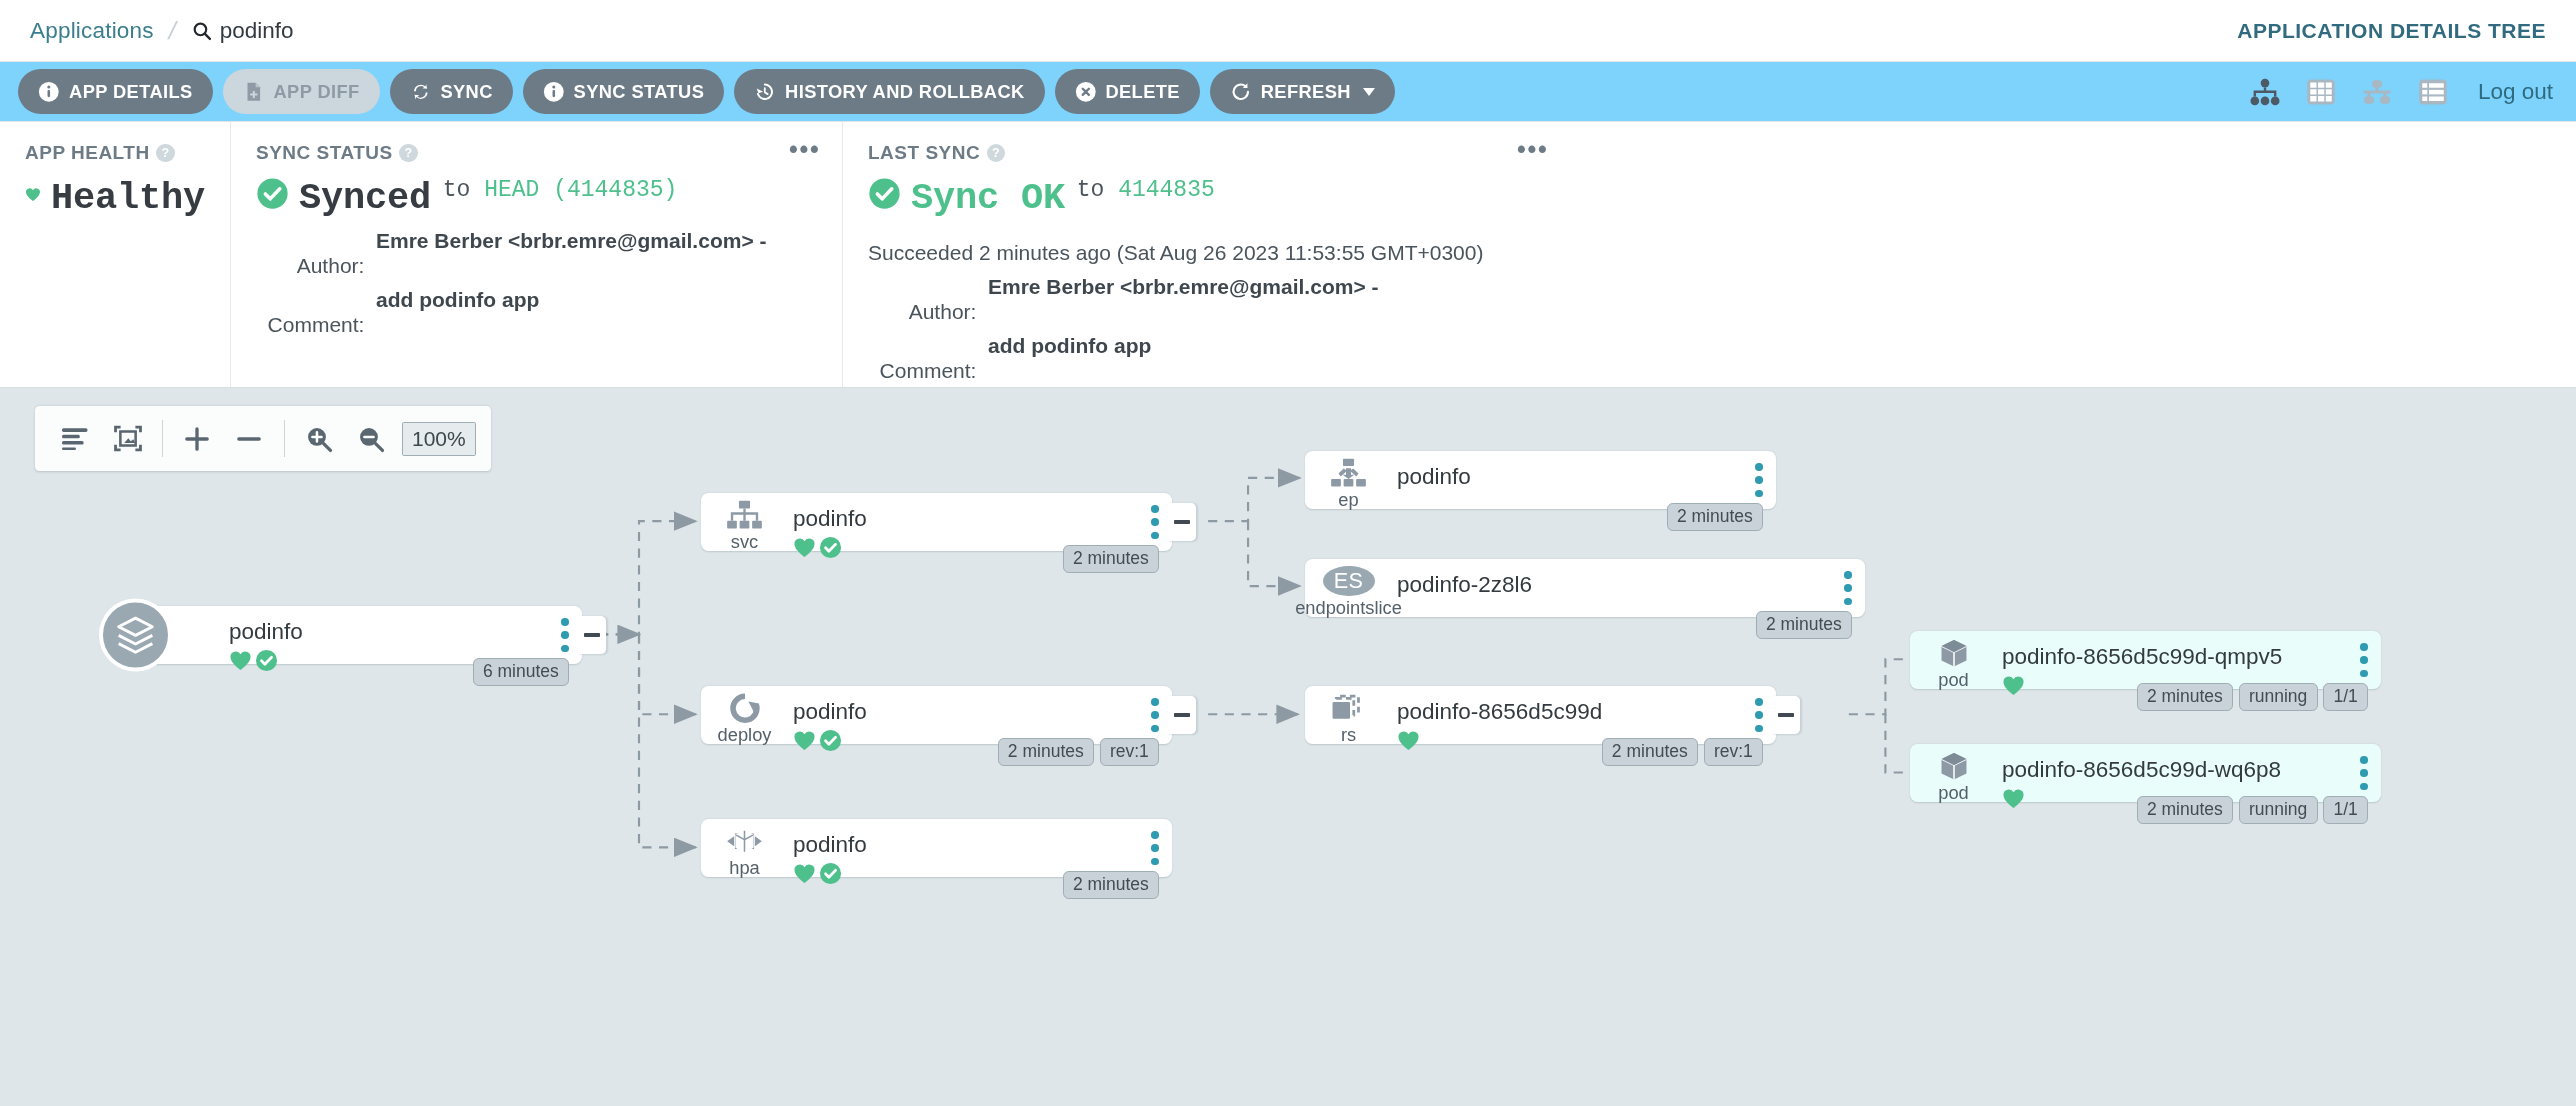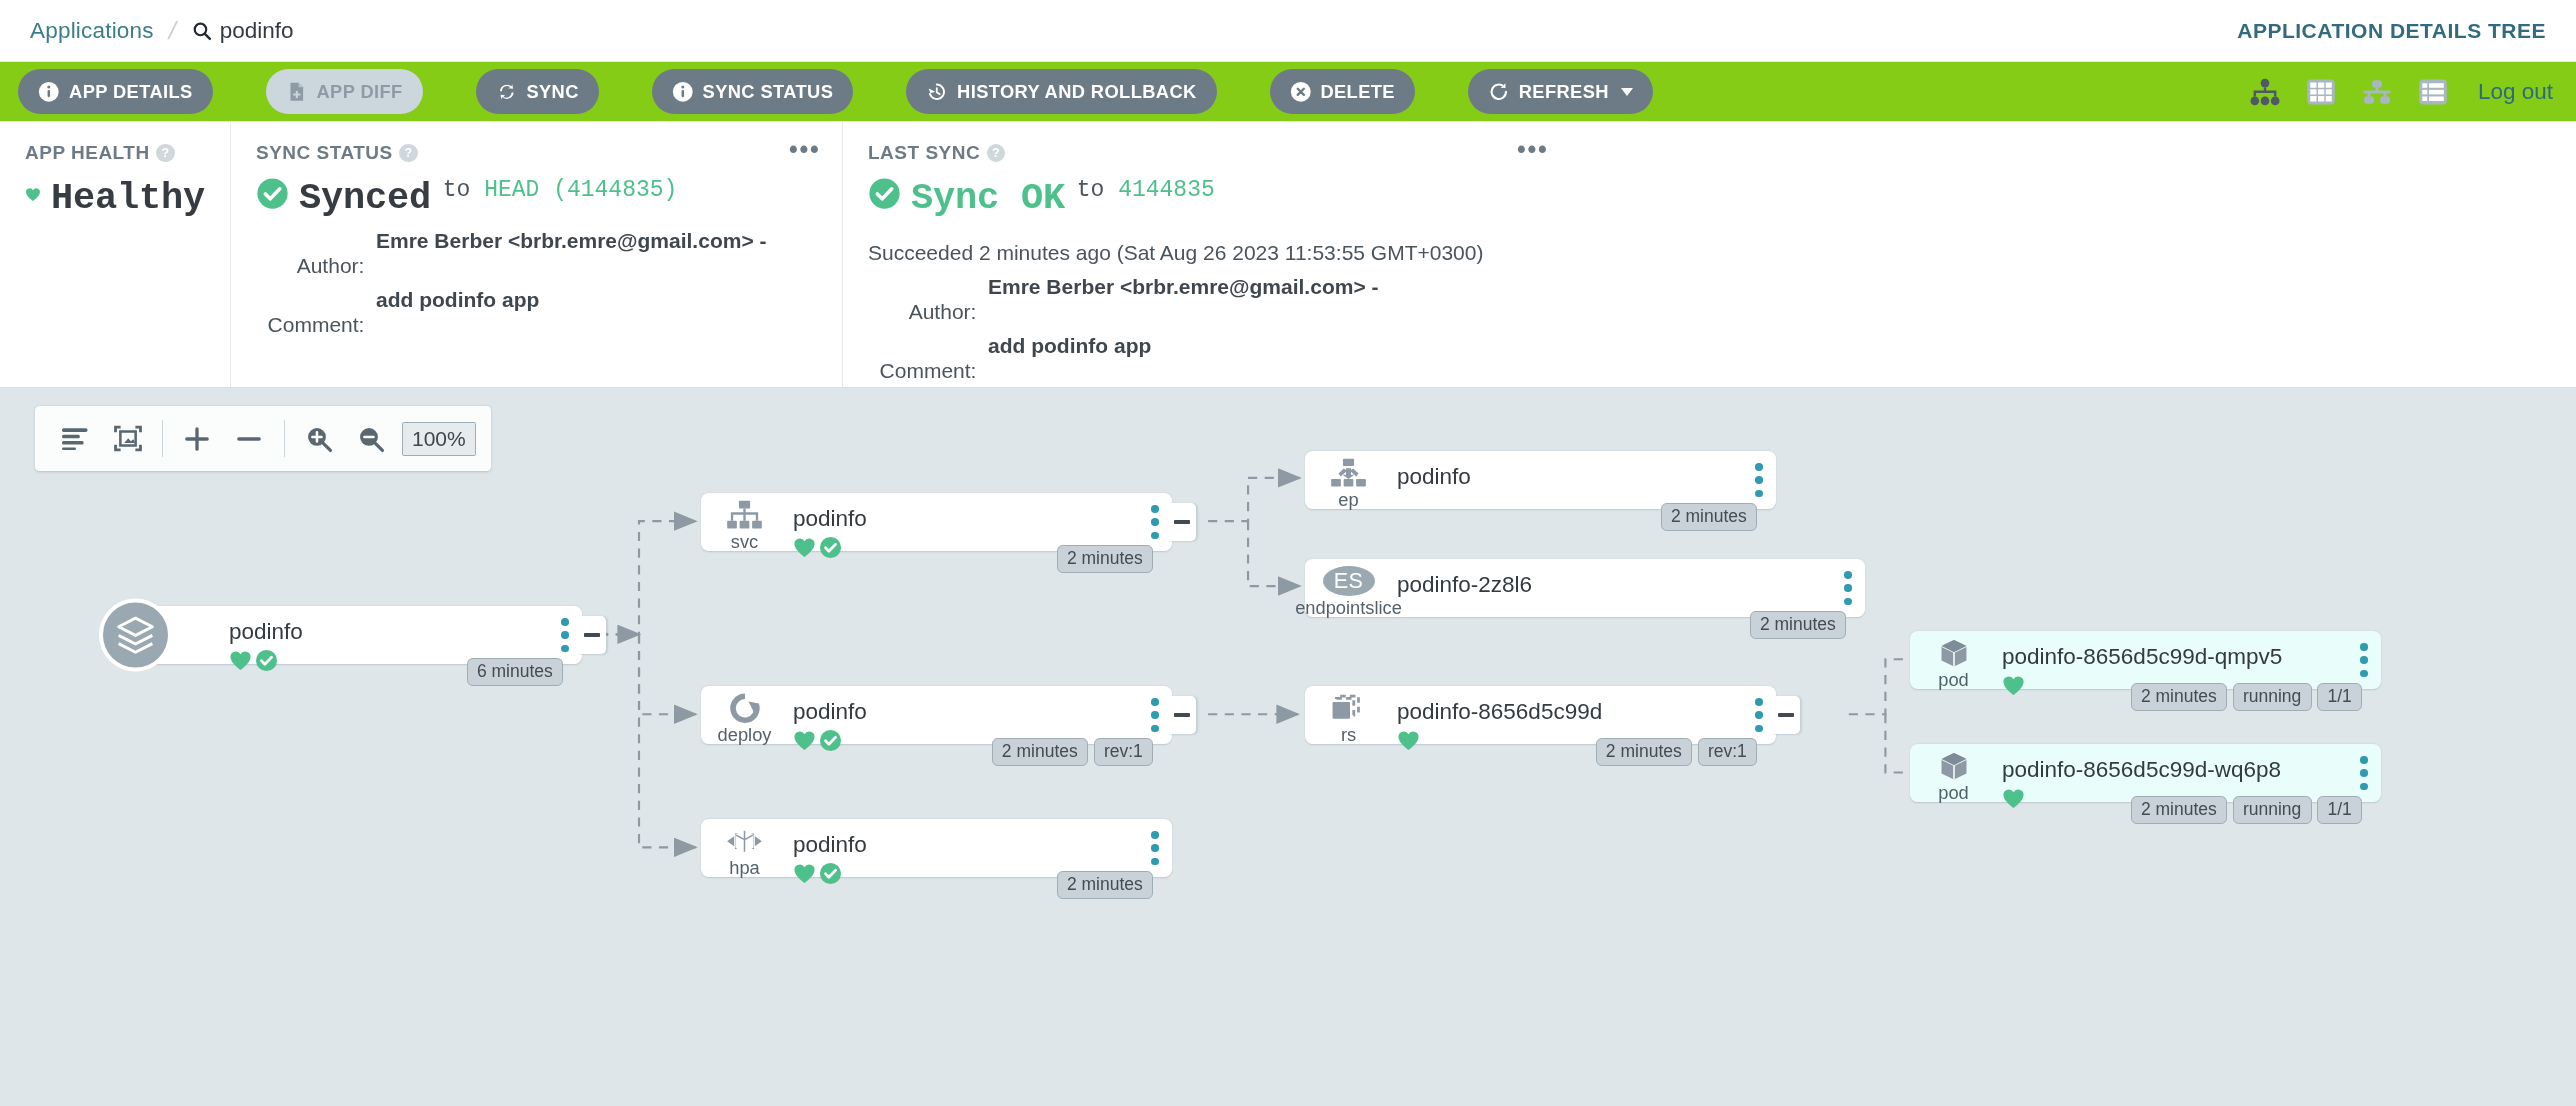--- a/index.html
+++ b/index.html
@@ -29,26 +29,25 @@
     font-size: 22.5px; color: #333a40; display: flex; align-items: center; gap: 7.5px;
   }
   .crumb-current svg { display:block; }
   .details-tree-label {
     position: absolute; right: 30px; top: 50%; transform: translateY(-50%);
     font-size: 21px; font-weight: bold; color: #326b7f; letter-spacing: 0.5px;
   }
 
   
   .toolbar {
-    height: 60px; background: #84cc16;
+    height: 60px; background: #7dd3fc;
     display: flex; align-items: center;
     padding: 0 23px 0 18.3px;
     border-bottom: 0.8px solid #dfe6e9;
     position: relative;
-    gap: 43px;
   }
   .btn {
     height: 45px; border-radius: 22.5px;
     background: #6d7b86; color: #fff;
     display: inline-flex; align-items: center; gap: 9.2px;
     padding: 0 20px; margin-right: 10px;
     font-size: 18.3px; font-weight: bold; letter-spacing: 0.4px;
     white-space: nowrap; cursor: pointer; border: none;
   }
   .btn.disabled { background: #ccd6dd; color: #8e9ba6; cursor: default; }
@@ -151,21 +150,21 @@
   }
   .node-status { display: flex; align-items: center; gap: 3.3px; margin-top: 4.2px; }
   .node-status .heart-s { width: 23px; height: 23px; display:block; }
   .node-status .chk-s   { width: 23px; height: 23px; display:block; }
   .kebab-v {
     position: absolute; right: 13.3px; top: 50%; transform: translateY(-50%);
     display: flex; flex-direction: column; gap: 5.8px; cursor: pointer;
   }
   .kebab-v i { width: 7.5px; height: 7.5px; border-radius: 50%; background: #2f9bb0; display:block; }
   .tags {
-    position: absolute; right: 19px; bottom: -21.6px;
+    position: absolute; right: 13px; bottom: -21.6px;
     display: flex; gap: 5.8px; text-align: center;
   }
   .tag {
     background: #c8d2d8; color: #444c53; border: 0.8px solid #9fadb5;
     border-radius: 5.8px; font-size: 17.5px; padding: 2.5px 9.2px; white-space: nowrap;
   }
   .app-circle {
     position: absolute; left: -27px; top: 50%; transform: translateY(-50%);
     width: 73px; height: 73px; border-radius: 50%;
     background: #9aa8b1; border: 4.2px solid #fff;

